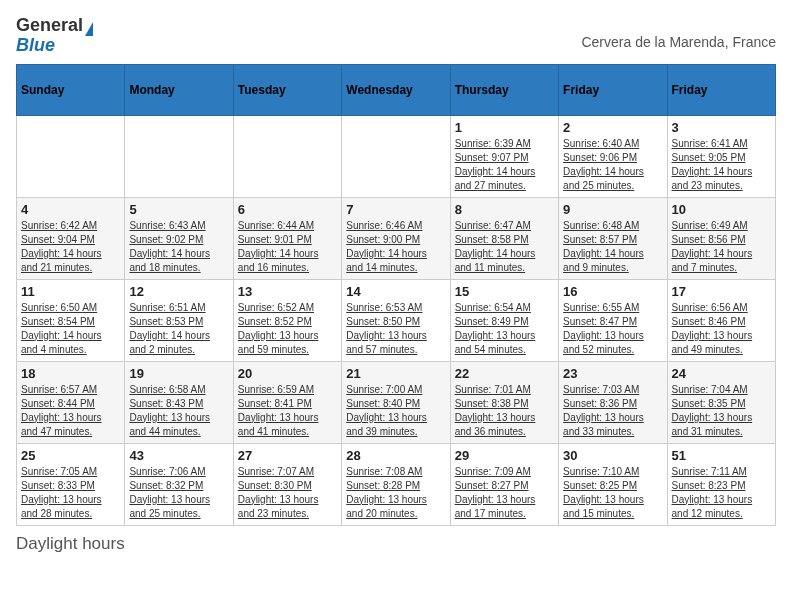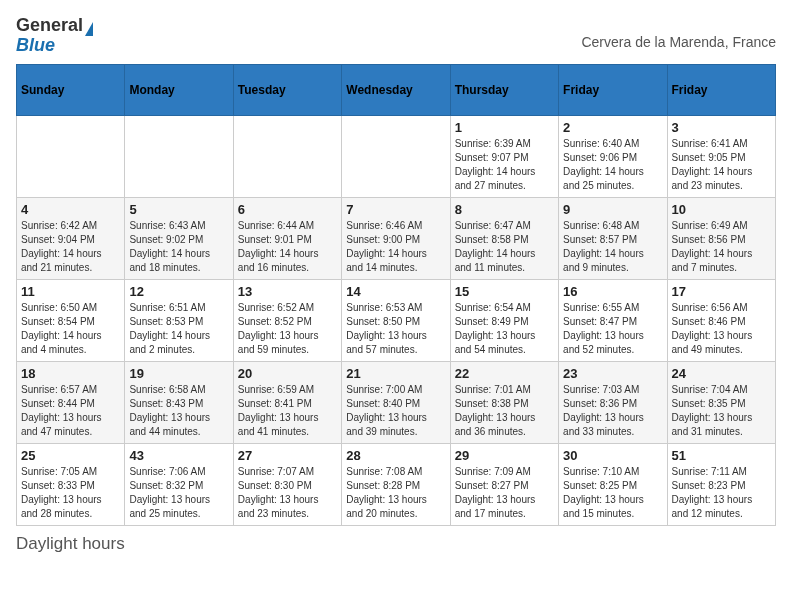--- a/index.html
+++ b/index.html
@@ -69,20 +69,21 @@
     .day-number {
       font-weight: bold;
       font-size: 13px;
       color: #222;
       margin-bottom: 2px;
     }
     .day-detail {
       font-size: 10px;
       color: #333;
       line-height: 1.4;
+      text-decoration: underline;
     }
     .empty-cell { background: #fff !important; }
     .footer {
       margin-top: 8px;
       font-size: 17px;
       color: #555;
       text-align: left;
     }
   </style>
 </head>

